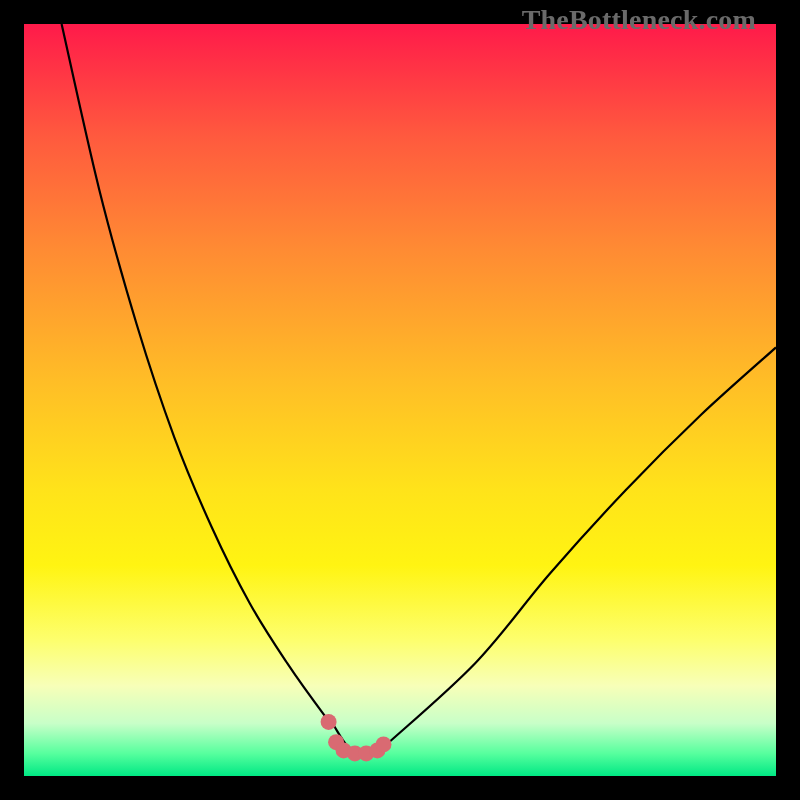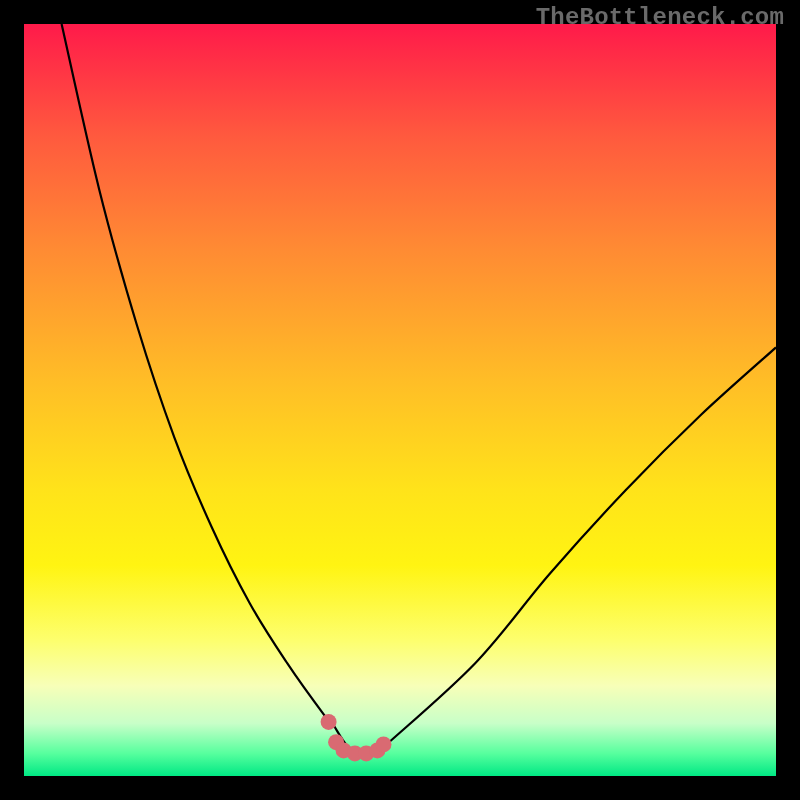--- a/index.html
+++ b/index.html
@@ -26,23 +26,23 @@
       #fff412 72%,
       #fdff6e 82%,
       #f7ffb8 88%,
       #c8ffc8 93%,
       #57ff9e 97%,
       #00e884 100%);
   }
   .watermark {
     position: absolute;
     top: 4px;
-    right: 16px;
-    font-family: Liberation Mono, monospace;
-    font-size: 24px;
+    right: 44px;
+    font-family: Liberation Serif, serif;
+    font-size: 28px;
     font-weight: 600;
     color: #6a6a6a;
     letter-spacing: 0.2px;
     user-select: none;
   }
   svg.curve {
     position: absolute;
     left: 0;
     top: 0;
     width: 752px;

